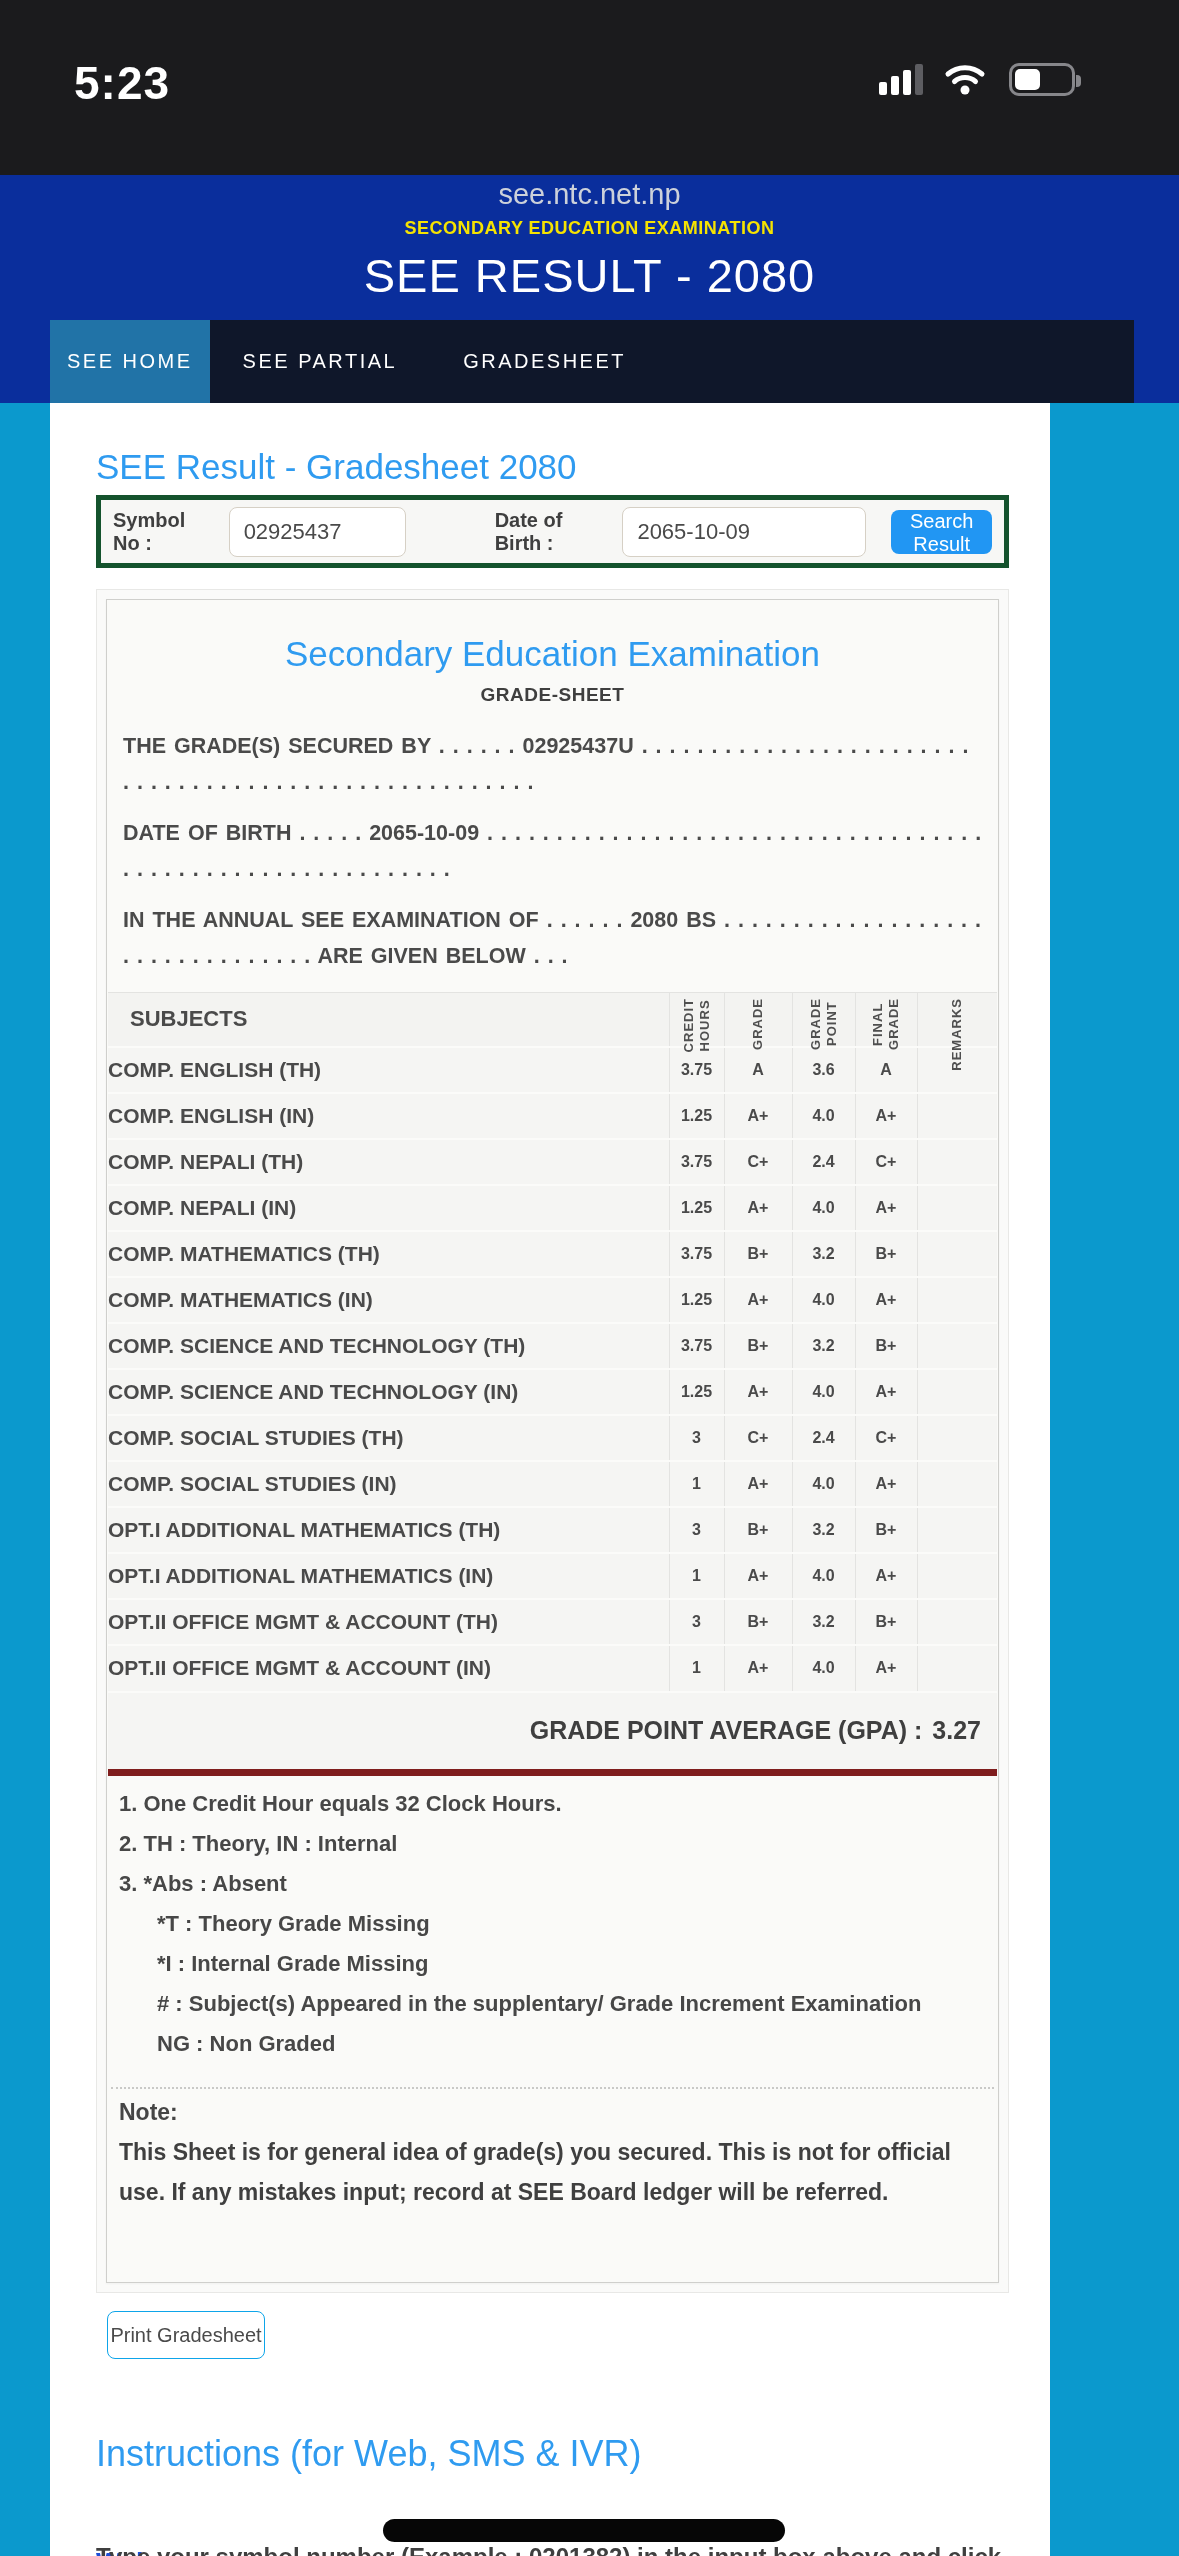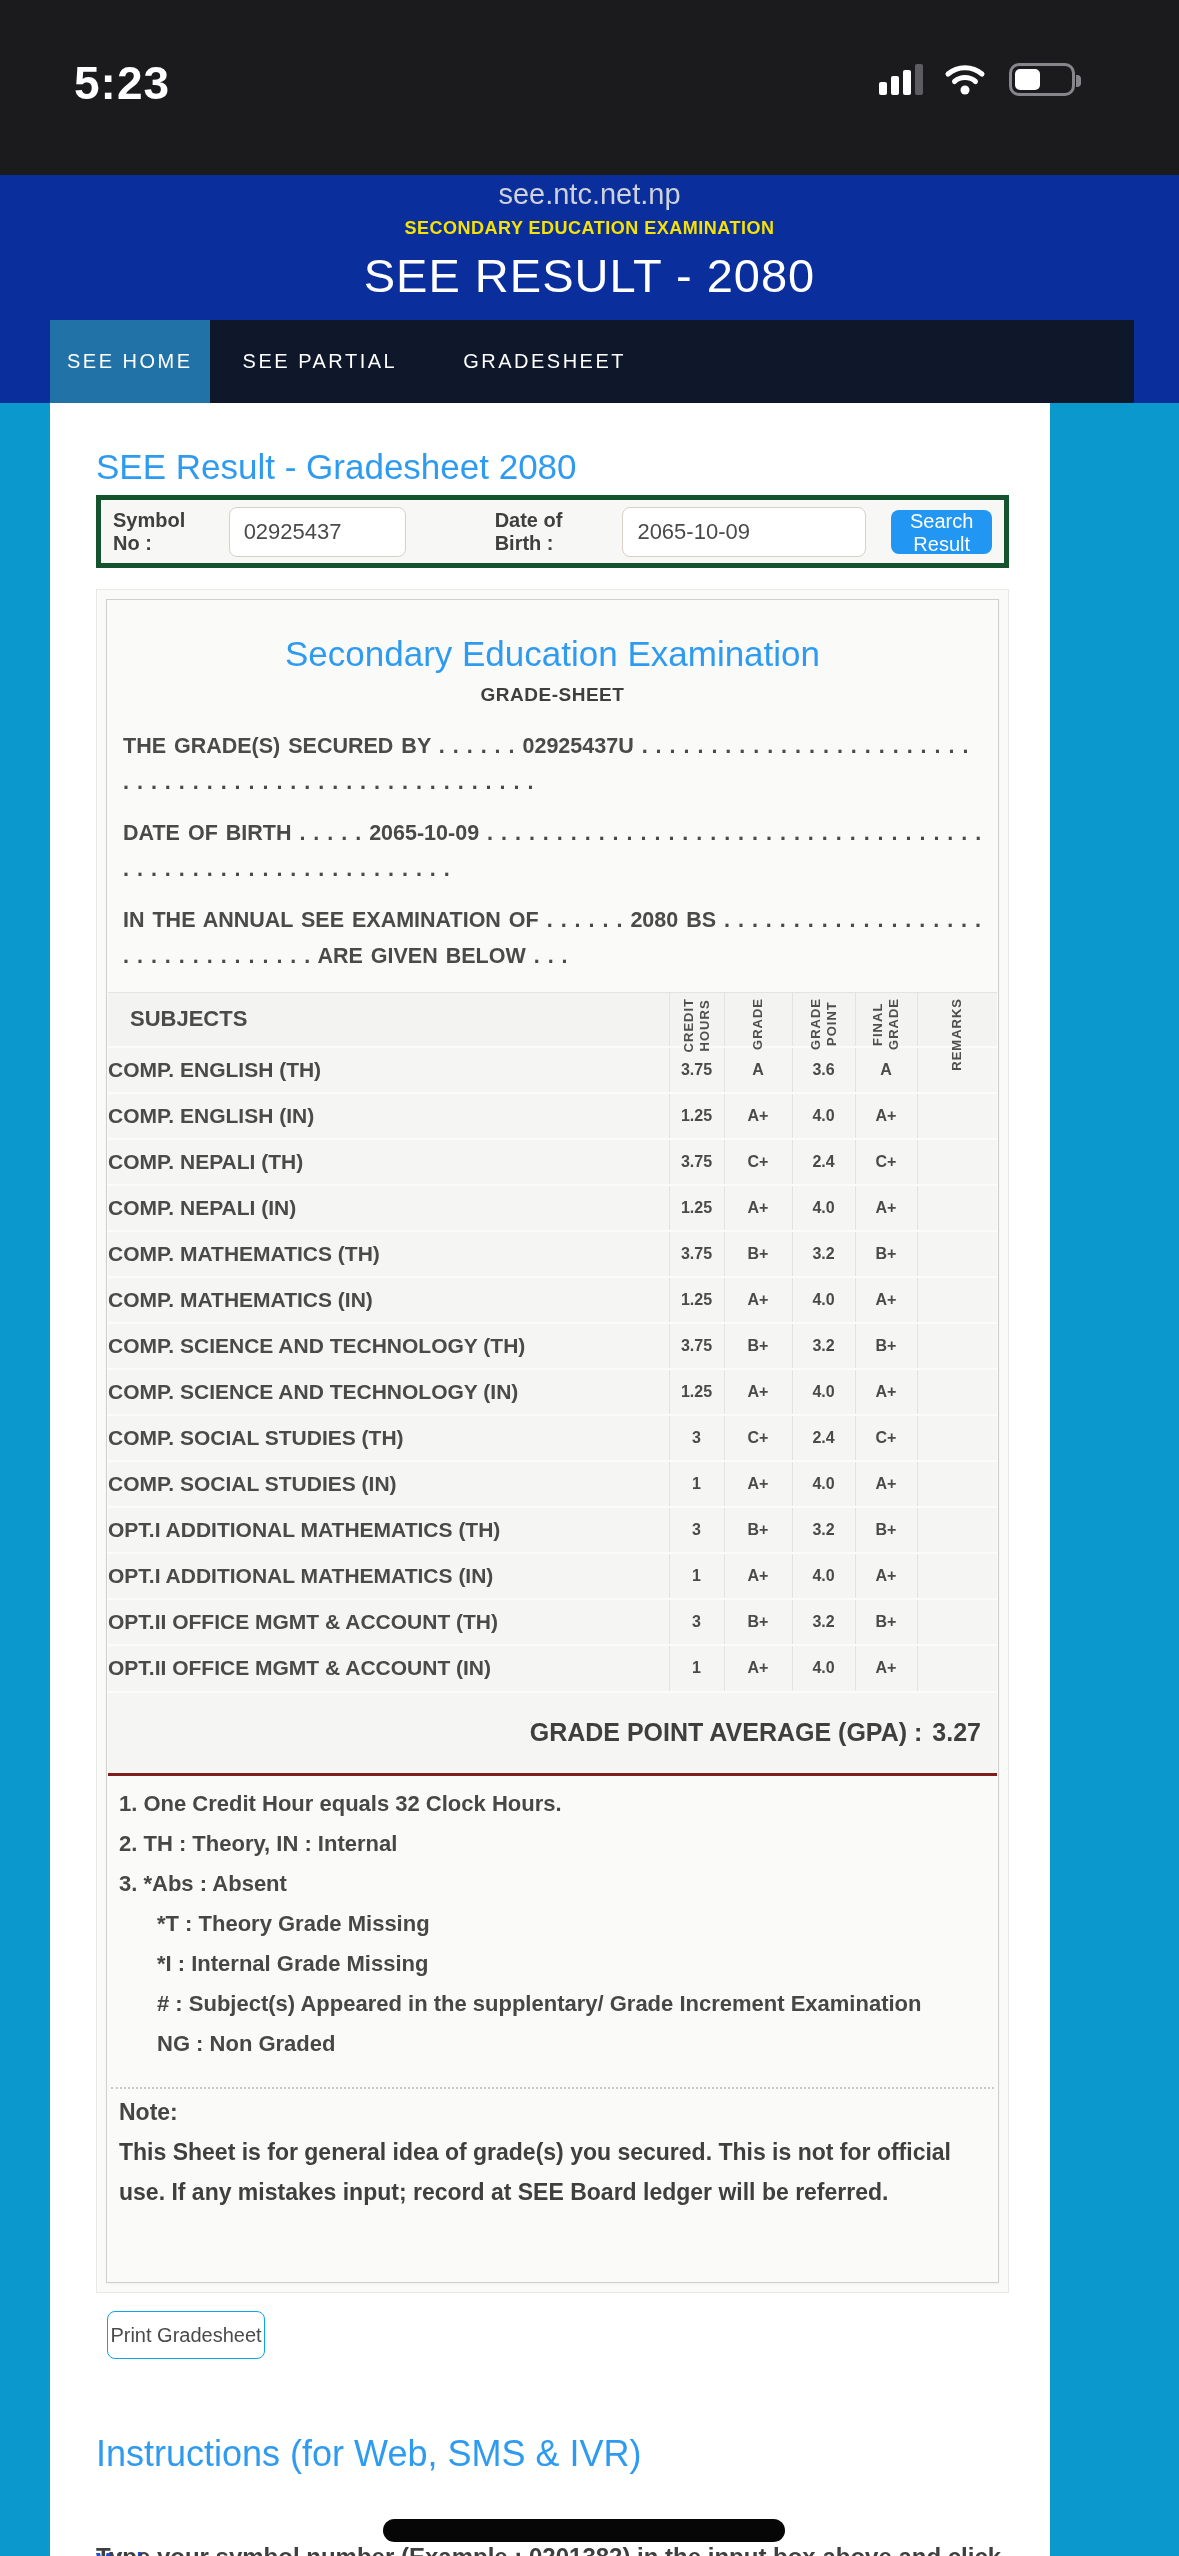--- a/index.html
+++ b/index.html
@@ -51,21 +51,21 @@
   table.grades { width:calc(100% - 2px); margin:18px 1px 0; border-collapse:collapse; table-layout:fixed; }
   table.grades th, table.grades td { border-left:1px solid #e3e3e1; }
   table.grades th:first-child, table.grades td:first-child { border-left:none; }
   table.grades thead tr { background:#f3f3f1; border-top:1px solid #e3e3e1; }
   table.grades thead th { height:54px; position:relative; font-weight:700; color:#4a4a4a; }
   th.subjects { text-align:left; padding-left:22px; font-size:22px; }
   .vh { position:absolute; left:50%; top:5px; transform:translateX(-50%) rotate(180deg); writing-mode:vertical-rl; white-space:pre-line; font-size:13px; font-weight:700; letter-spacing:1px; line-height:16px; color:#4f4f4f; }
   table.grades tbody tr { background:#f5f5f3; border-top:2px solid #fbfbf9; height:46px; }
   td.subj { font-size:21px; font-weight:700; color:#4a4a4a; }
   td.num { text-align:center; font-size:16px; font-weight:700; color:#4a4a4a; }
-  .gpa-row { margin:0 1px; height:85px; background:#f5f5f3; border-top:2px solid #fbfbf9; border-bottom:3px solid #7f1d1d; display:flex; align-items:center; justify-content:flex-end; gap:10px; padding-right:16px; font-size:25px; font-weight:700; color:#3f3f3f; }
+  .gpa-row { margin:0 1px; height:85px; background:#f5f5f3; border-top:2px solid #fbfbf9; border-bottom:7px solid #7f1d1d; display:flex; align-items:center; justify-content:flex-end; gap:10px; padding-right:16px; font-size:25px; font-weight:700; color:#3f3f3f; }
 
   .legend { margin:8px 12px 0; }
   .legend-line { font-size:22px; font-weight:700; color:#474747; line-height:40px; }
   .legend-line.indent { padding-left:38px; }
   .dotted-divider { border:none; border-top:2px dotted #c9c9c7; margin:23px 4px 0; }
   .note-title { margin:10px 12px 0; font-size:23px; font-weight:700; color:#454545; }
   .note-body { margin:6px 18px 0 12px; font-size:23px; font-weight:700; color:#3f3f3f; line-height:40px; }
 
   
   .print-row { position:absolute; top:1908px; left:57px; }

